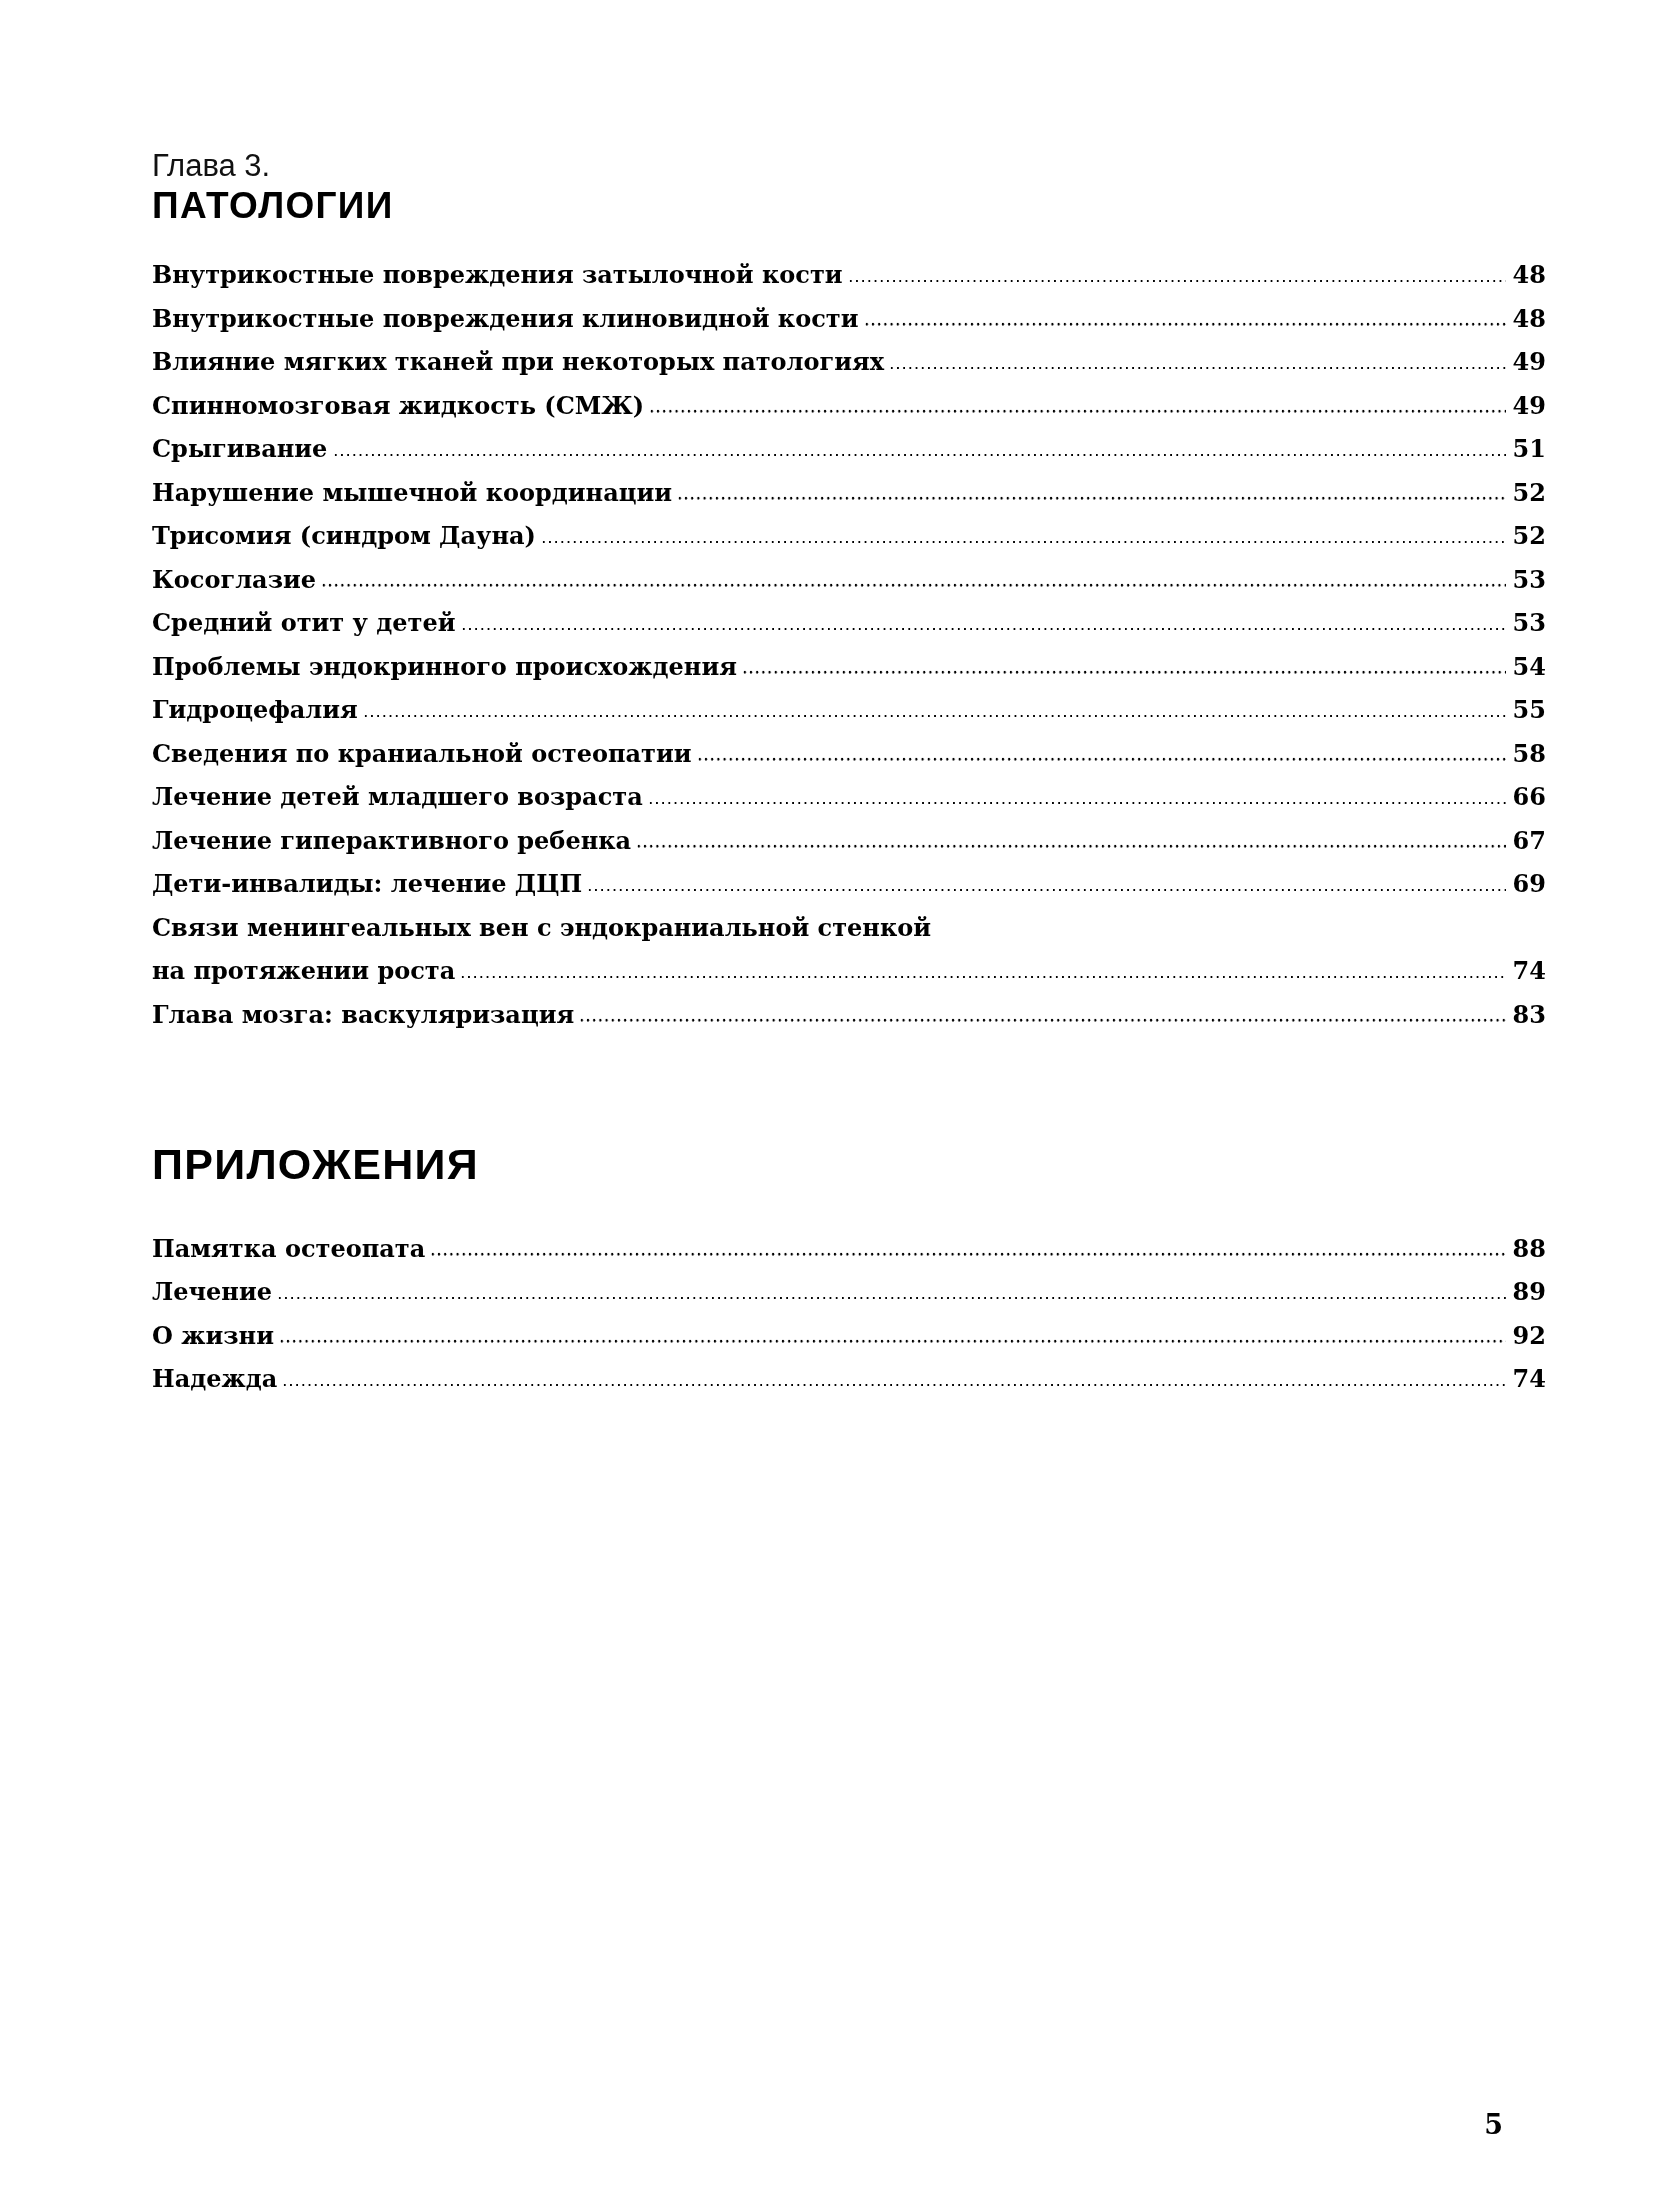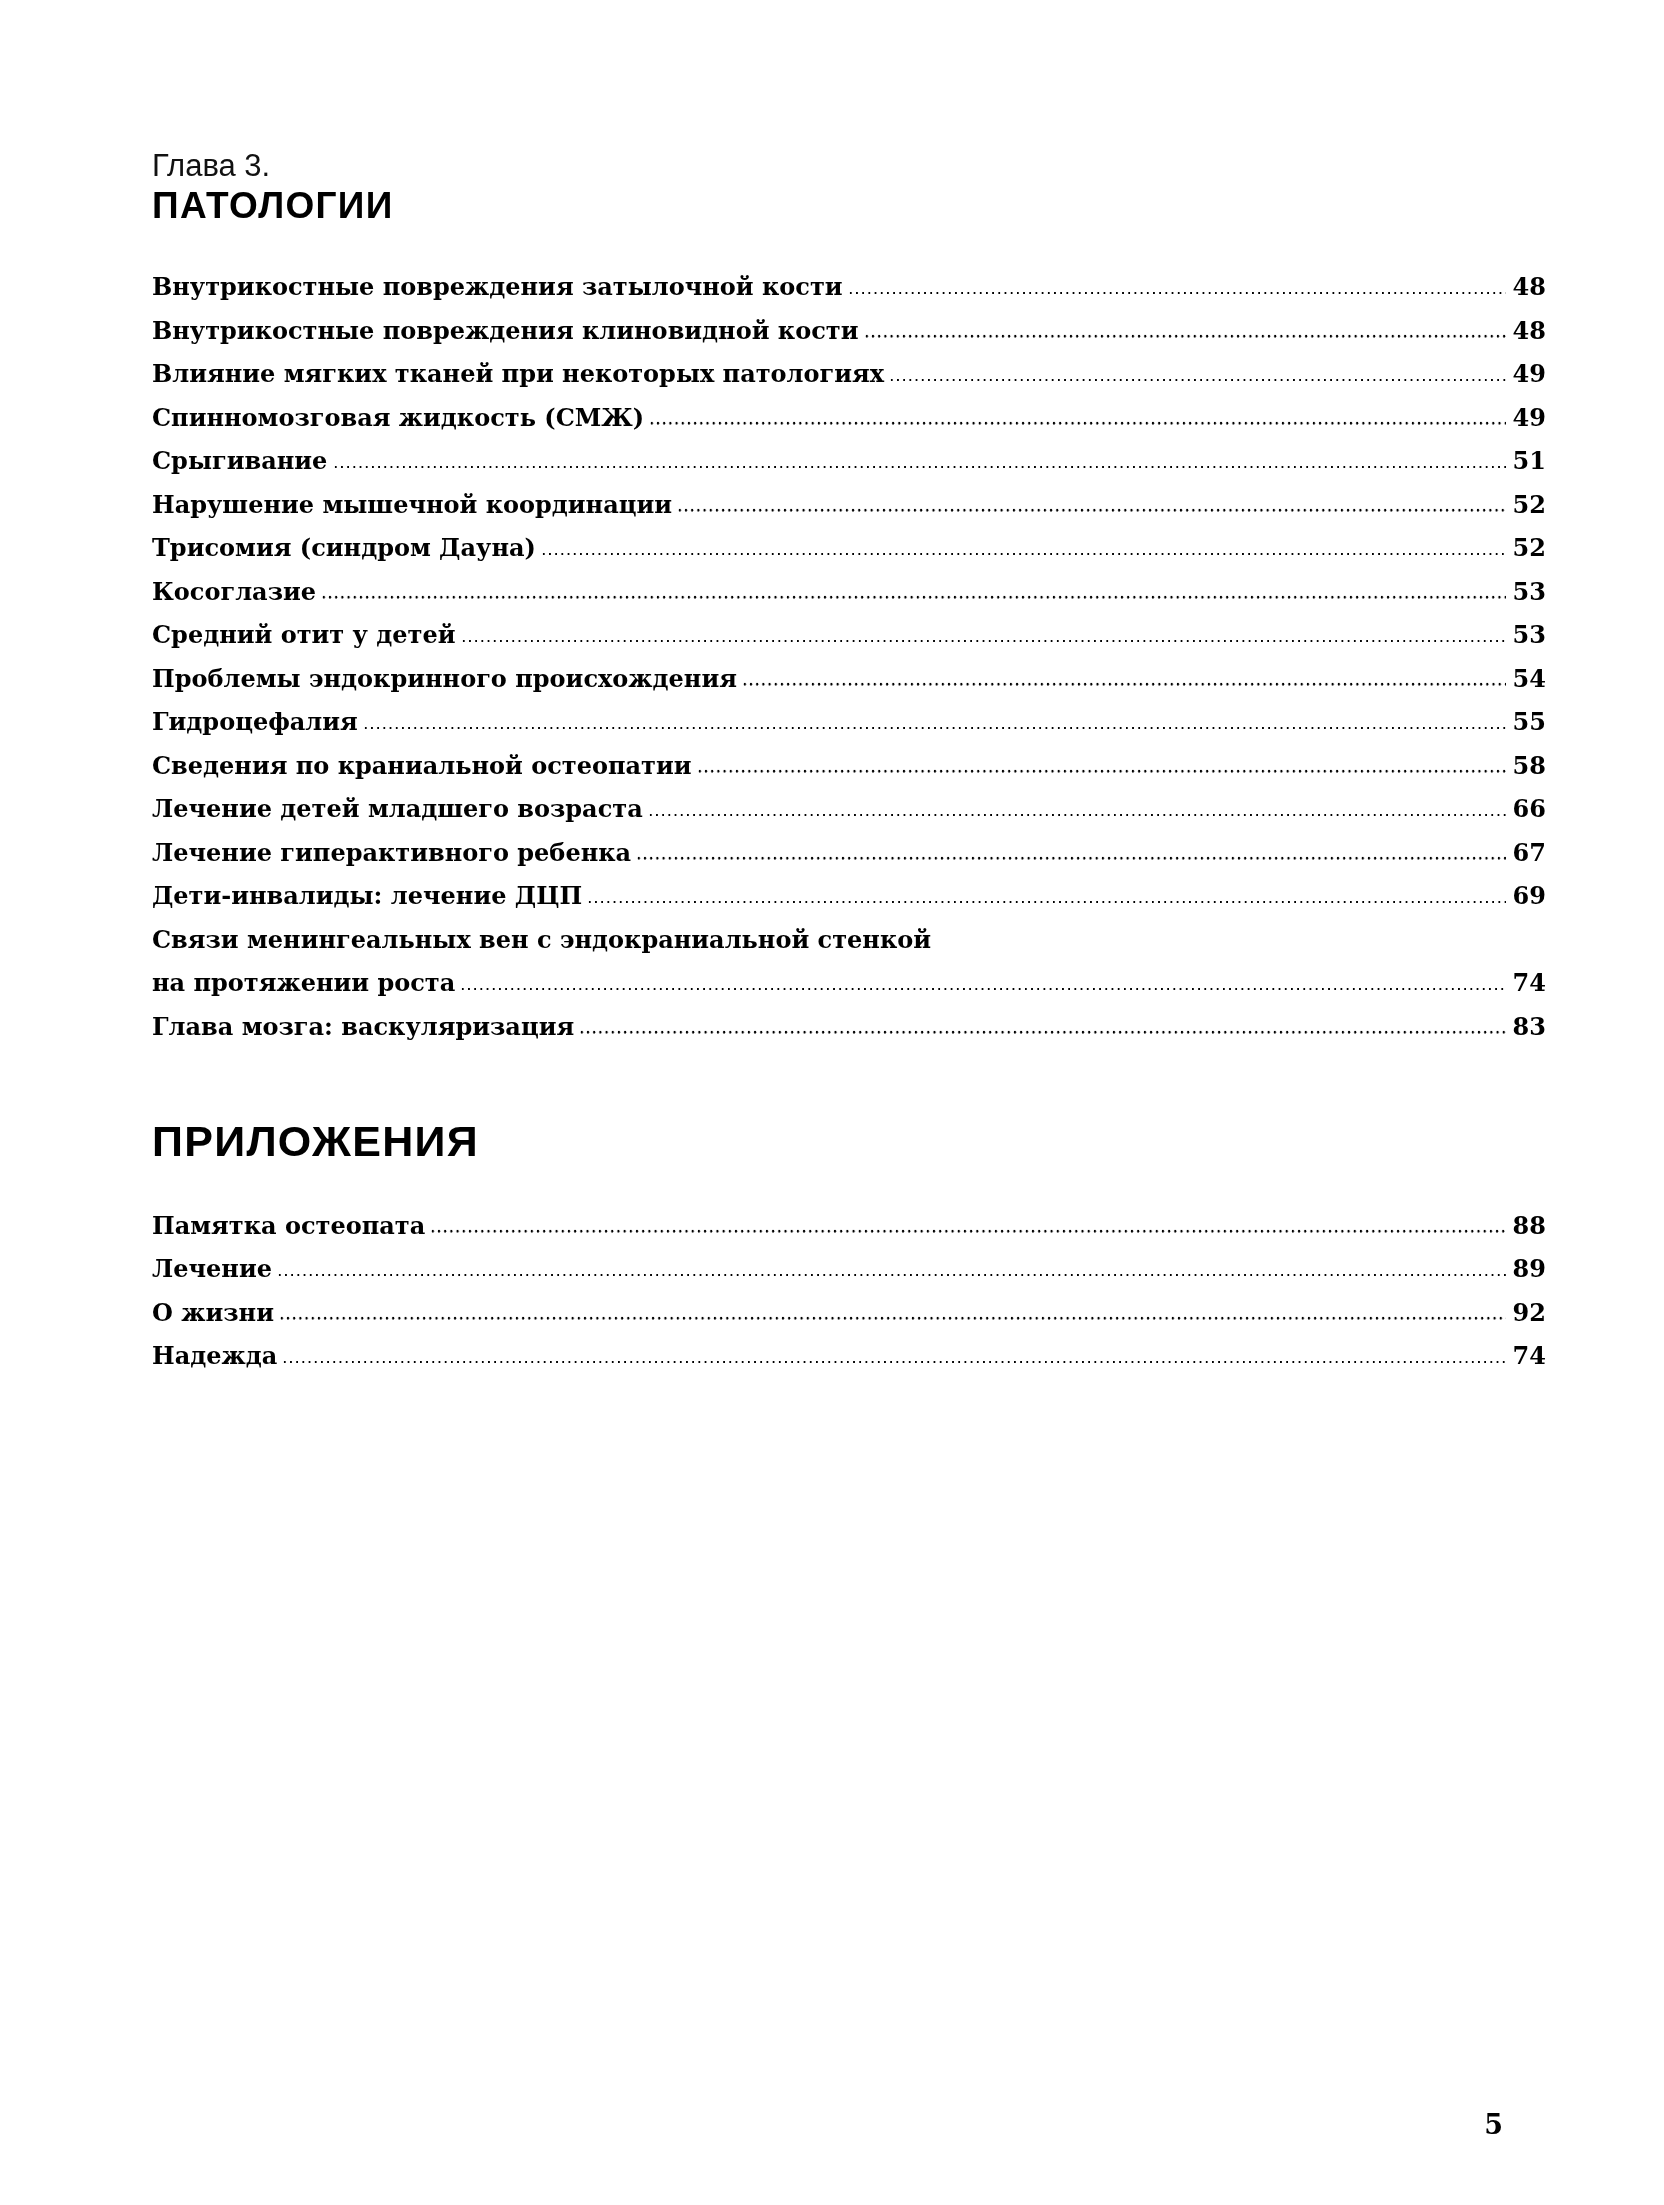--- a/index.html
+++ b/index.html
@@ -24,21 +24,21 @@
   }
   .chapter-title {
     font-family: "Liberation Sans", sans-serif;
     font-size: 37px;
     font-weight: 700;
     letter-spacing: 1.3px;
     line-height: 1.05;
     margin-top: 4.4px;
   }
 
-  .toc { margin-top: 48px; }
+  .toc { margin-top: 36px; }
   .toc-row {
     display: flex;
     align-items: baseline;
     font-size: 24px;
     font-weight: 700;
     line-height: 1.08;
     margin-bottom: 17.6px;
     color: #000000;
   }
   .toc-row .title { white-space: nowrap; }
@@ -53,21 +53,21 @@
     background-position: left bottom;
   }
   .pagenum { white-space: nowrap; }
 
   .section-title {
     font-family: "Liberation Sans", sans-serif;
     font-size: 43px;
     font-weight: 700;
     letter-spacing: 1.3px;
     line-height: 1.05;
-    margin-top: 79px;
+    margin-top: 114px;
   }
   .toc.appendix { margin-top: 49px; }
 
   .folio {
     position: absolute;
     top: 2109px;
     right: 162px;
     font-size: 27px;
     font-weight: 700;
     font-family: "DejaVu Serif", serif;

